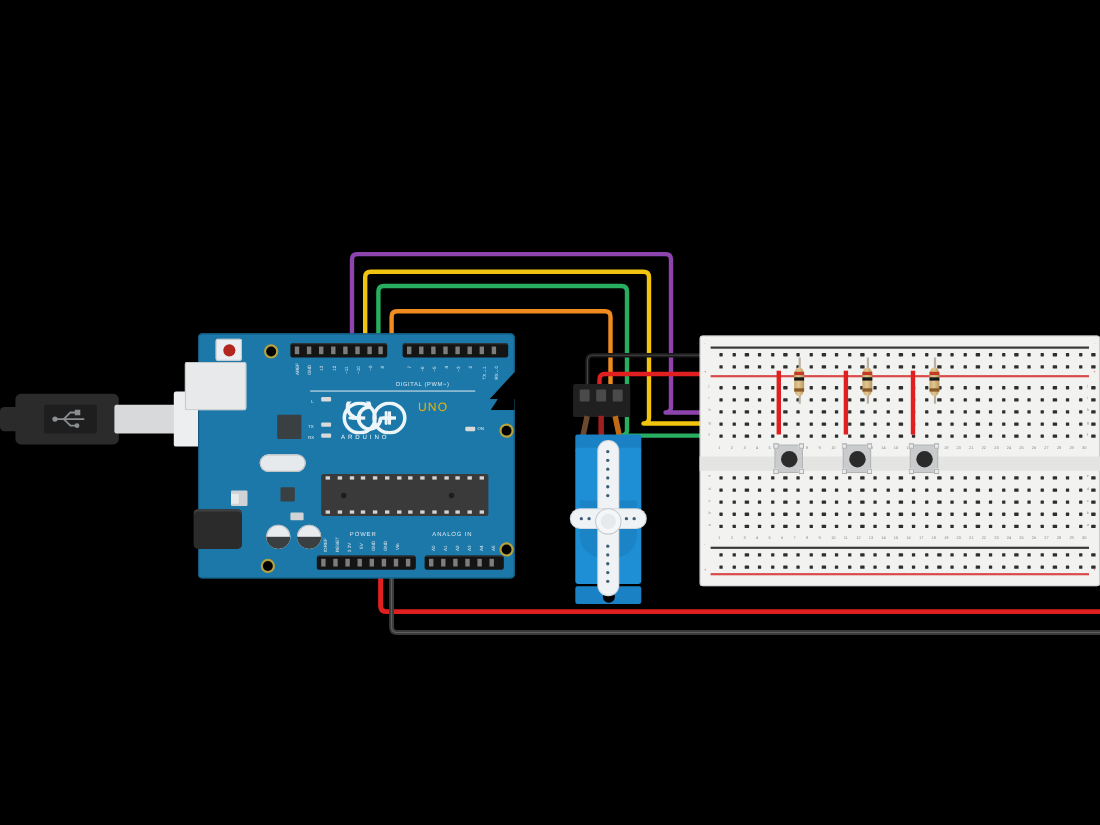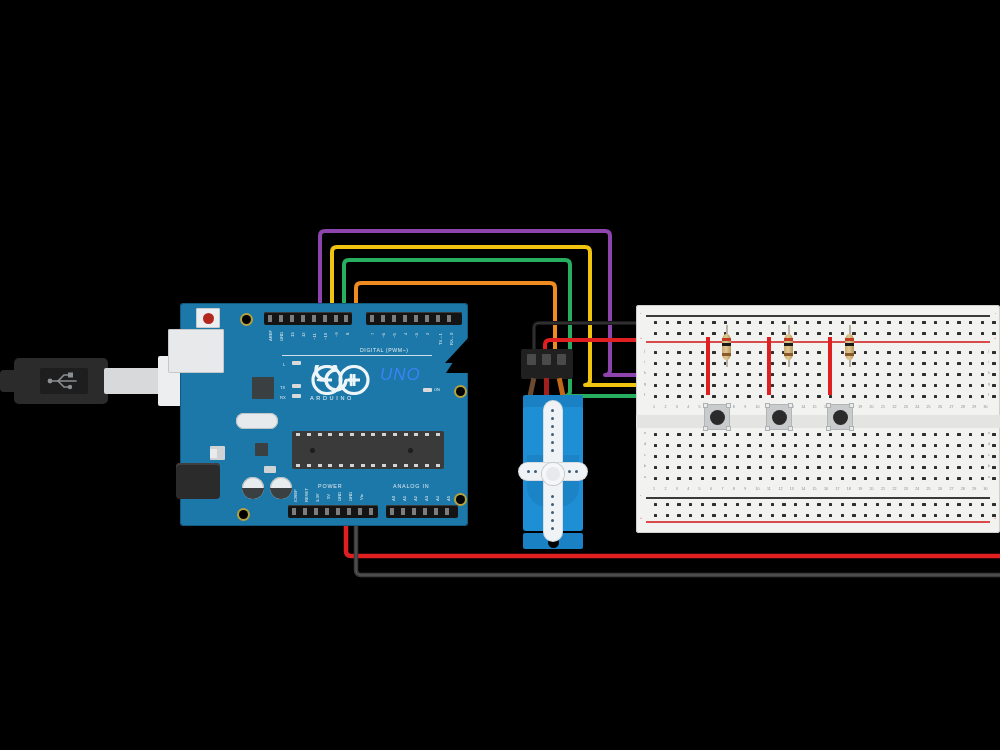--- a/index.html
+++ b/index.html
@@ -39,21 +39,21 @@
   .pwrjack{position:absolute;left:-4px;top:160px;width:44px;height:36px;background:#2b2b2b;
        border-radius:4px;box-shadow:inset 0 2px 0 #404040;}
   .cap{position:absolute;width:22px;height:22px;border-radius:50%;background:#e9ecee;
        box-shadow:inset 0 0 0 1px #b9bdbf;overflow:hidden;}
   .cap:after{content:"";position:absolute;left:0;right:0;bottom:0;height:11px;background:#3a3f42;}
   .reg{position:absolute;width:15px;height:14px;background:#cfd3d5;border-radius:1px;}
   .reg:after{content:"";position:absolute;left:0;top:3px;width:7px;height:9px;background:#e8eaec;}
   .smd{position:absolute;background:#3a3f42;border-radius:1px;}
   .xtal{position:absolute;width:42px;height:16px;border-radius:8px;background:#e7eaec;
        box-shadow:inset 0 0 0 1px #c0c4c6;}
-  .logoUNO{position:absolute;color:#3b82f6;font-size:17px;letter-spacing:1px;font-style:italic;}
+  .logoUNO{position:absolute;color:#eab308;font-size:11px;letter-spacing:1px;}
   .logoARD{position:absolute;color:#eef5f9;font-size:5.6px;letter-spacing:2.6px;}
   
   #bboard{left:636px;top:305px;width:364px;height:228px;background:#f2f2f0;
        border-radius:3px;box-shadow:inset 0 0 0 1px #cfcfcd;}
   .bb-rail{position:absolute;left:10px;right:10px;height:1.6px;}
   .bb-rowdots{position:absolute;display:flex;}
   .bb-rowdots u{display:block;width:3.2px;height:3.2px;background:#2e2e2e;border-radius:.5px;}
   .bb-gap{position:absolute;left:0;right:0;height:13px;background:#e4e4e2;}
   .bb-lbl{position:absolute;color:#8a8a8a;font-size:3.6px;font-family:"Liberation Sans",sans-serif;}
   

